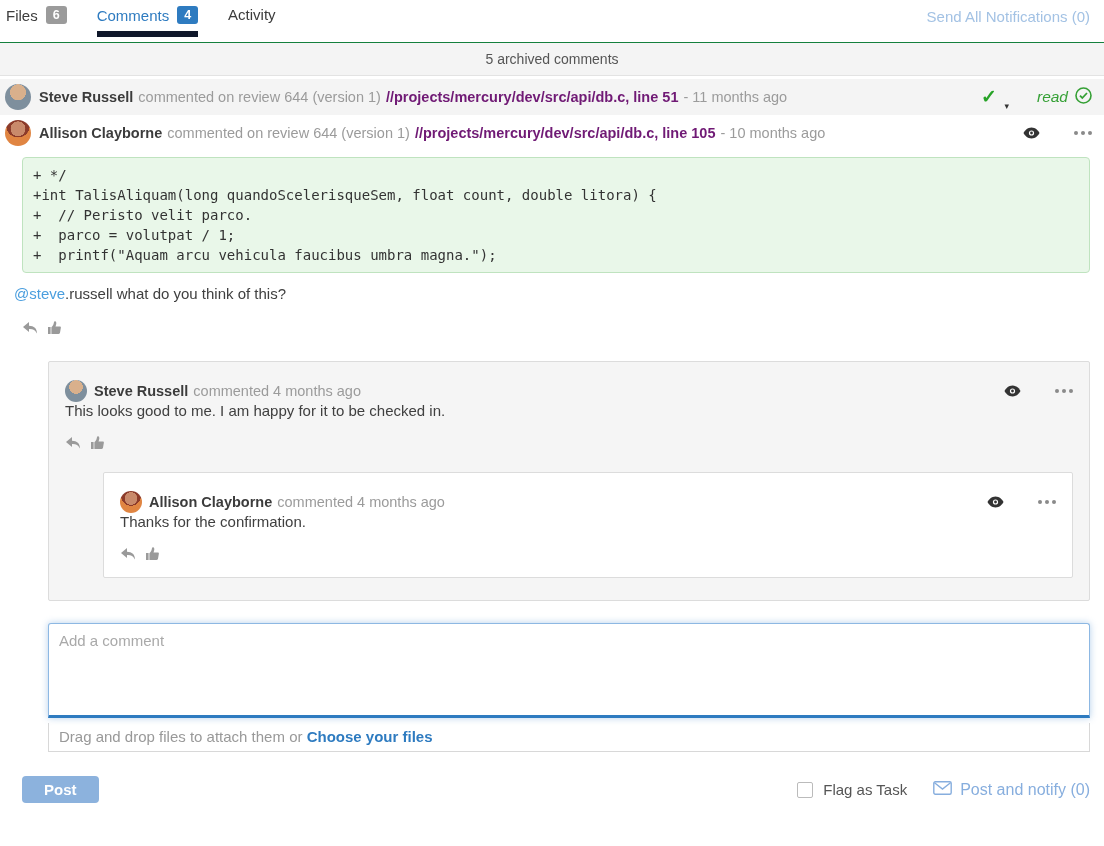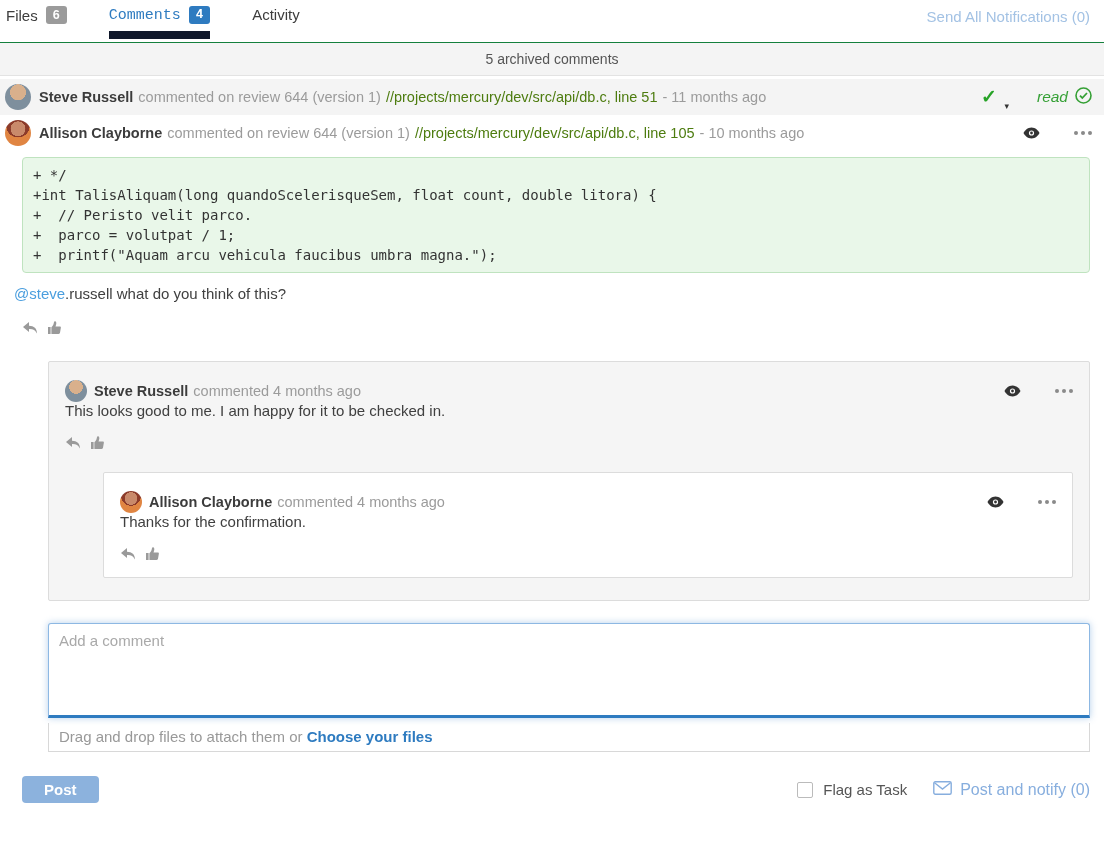--- a/index.html
+++ b/index.html
@@ -5,23 +5,23 @@
   * { box-sizing: border-box; margin: 0; padding: 0; }
   html,body { background:#fff; }
   body {
     width: 1104px; height: 846px;
     font-family: "Liberation Sans", sans-serif;
     color: #404040; overflow: hidden;
   }
 
   
   .tabsbar { display:flex; align-items:flex-start; padding: 6px 14px 0 6px; height: 36px; }
-  .tab { display:flex; align-items:center; gap:8px; margin-right:42px; font-size:15px; color:#3c3c3c; cursor:pointer; padding-bottom:7px; }
+  .tab { display:flex; align-items:center; gap:8px; margin-right:30px; font-size:15px; color:#3c3c3c; cursor:pointer; padding-bottom:7px; }
   .tab .badge { font-size:12.5px; font-weight:bold; color:#fff; background:#9b9b9b; border-radius:3px; padding:2px 7px; }
-  .tab.active { color:#2e7bc0; border-bottom:8px solid #0f172a;font-family:Liberation Mono, monospace; }
+  .tab.active { color:#2e7bc0; border-bottom:6px solid #0f172a; }
   .tab.active .badge { background:#2e7bc0; }
   .spacer { flex:1; }
   .send-all { font-size:15px; color:#a3c2e4; padding-top:2px; cursor:pointer; }
 
   
   .archived-bar {
     margin-top: 6px; height: 34px; line-height: 32px;
     background:#f4f4f4; border-top:1px solid #15803d; border-bottom:1px solid #e3e3e3;
     text-align:center; font-size:14px; color:#555;
   }
@@ -29,21 +29,21 @@
   
   .row { display:flex; align-items:center; height:36px; padding:0 12px 0 5px; font-size:14.5px; }
   .row.archived { background:#f4f4f4; margin-top:3px; }
   .avatar { width:26px; height:26px; border-radius:50%; flex:0 0 auto; margin-right:8px;
             background: radial-gradient(circle at 50% 32%, #d9b08c 0 36%, transparent 37%), #7e8f9d; }
   .avatar.allison { background: radial-gradient(circle at 50% 34%, #c98a6b 0 34%, transparent 35%),
                     radial-gradient(circle at 50% 22%, #8c3b2a 0 48%, transparent 49%), #e08542; }
   .avatar.sm { width:22px; height:22px; margin-right:7px; }
   .author { font-weight:bold; color:#3c3c3c; margin-right:5px; white-space:nowrap; }
   .meta { color:#9b9b9b; margin-right:5px; white-space:nowrap; }
-  .filelink { color:#4d7c0f; font-weight:normal; margin-right:5px; white-space:nowrap; cursor:pointer; }
+  .filelink { color:#701a75; font-weight:bold; margin-right:5px; white-space:nowrap; cursor:pointer; }
   .hdr-right { margin-left:auto; display:flex; align-items:center; gap:34px; }
 
   .check-wrap { position:relative; width:22px; height:22px; }
   .check-mark { color:#27a327; font-size:19px; font-weight:bold; line-height:22px; }
   .check-caret { position:absolute; right:-6px; bottom:-3px; font-size:9px; color:#333; }
   .read-group { display:flex; align-items:center; gap:7px; }
   .read-label { color:#35a035; font-style:italic; font-size:15.5px; }
 
   .eye-btn svg { display:block; }
   .dots { display:flex; gap:3px; cursor:pointer; padding:4px 0; }

